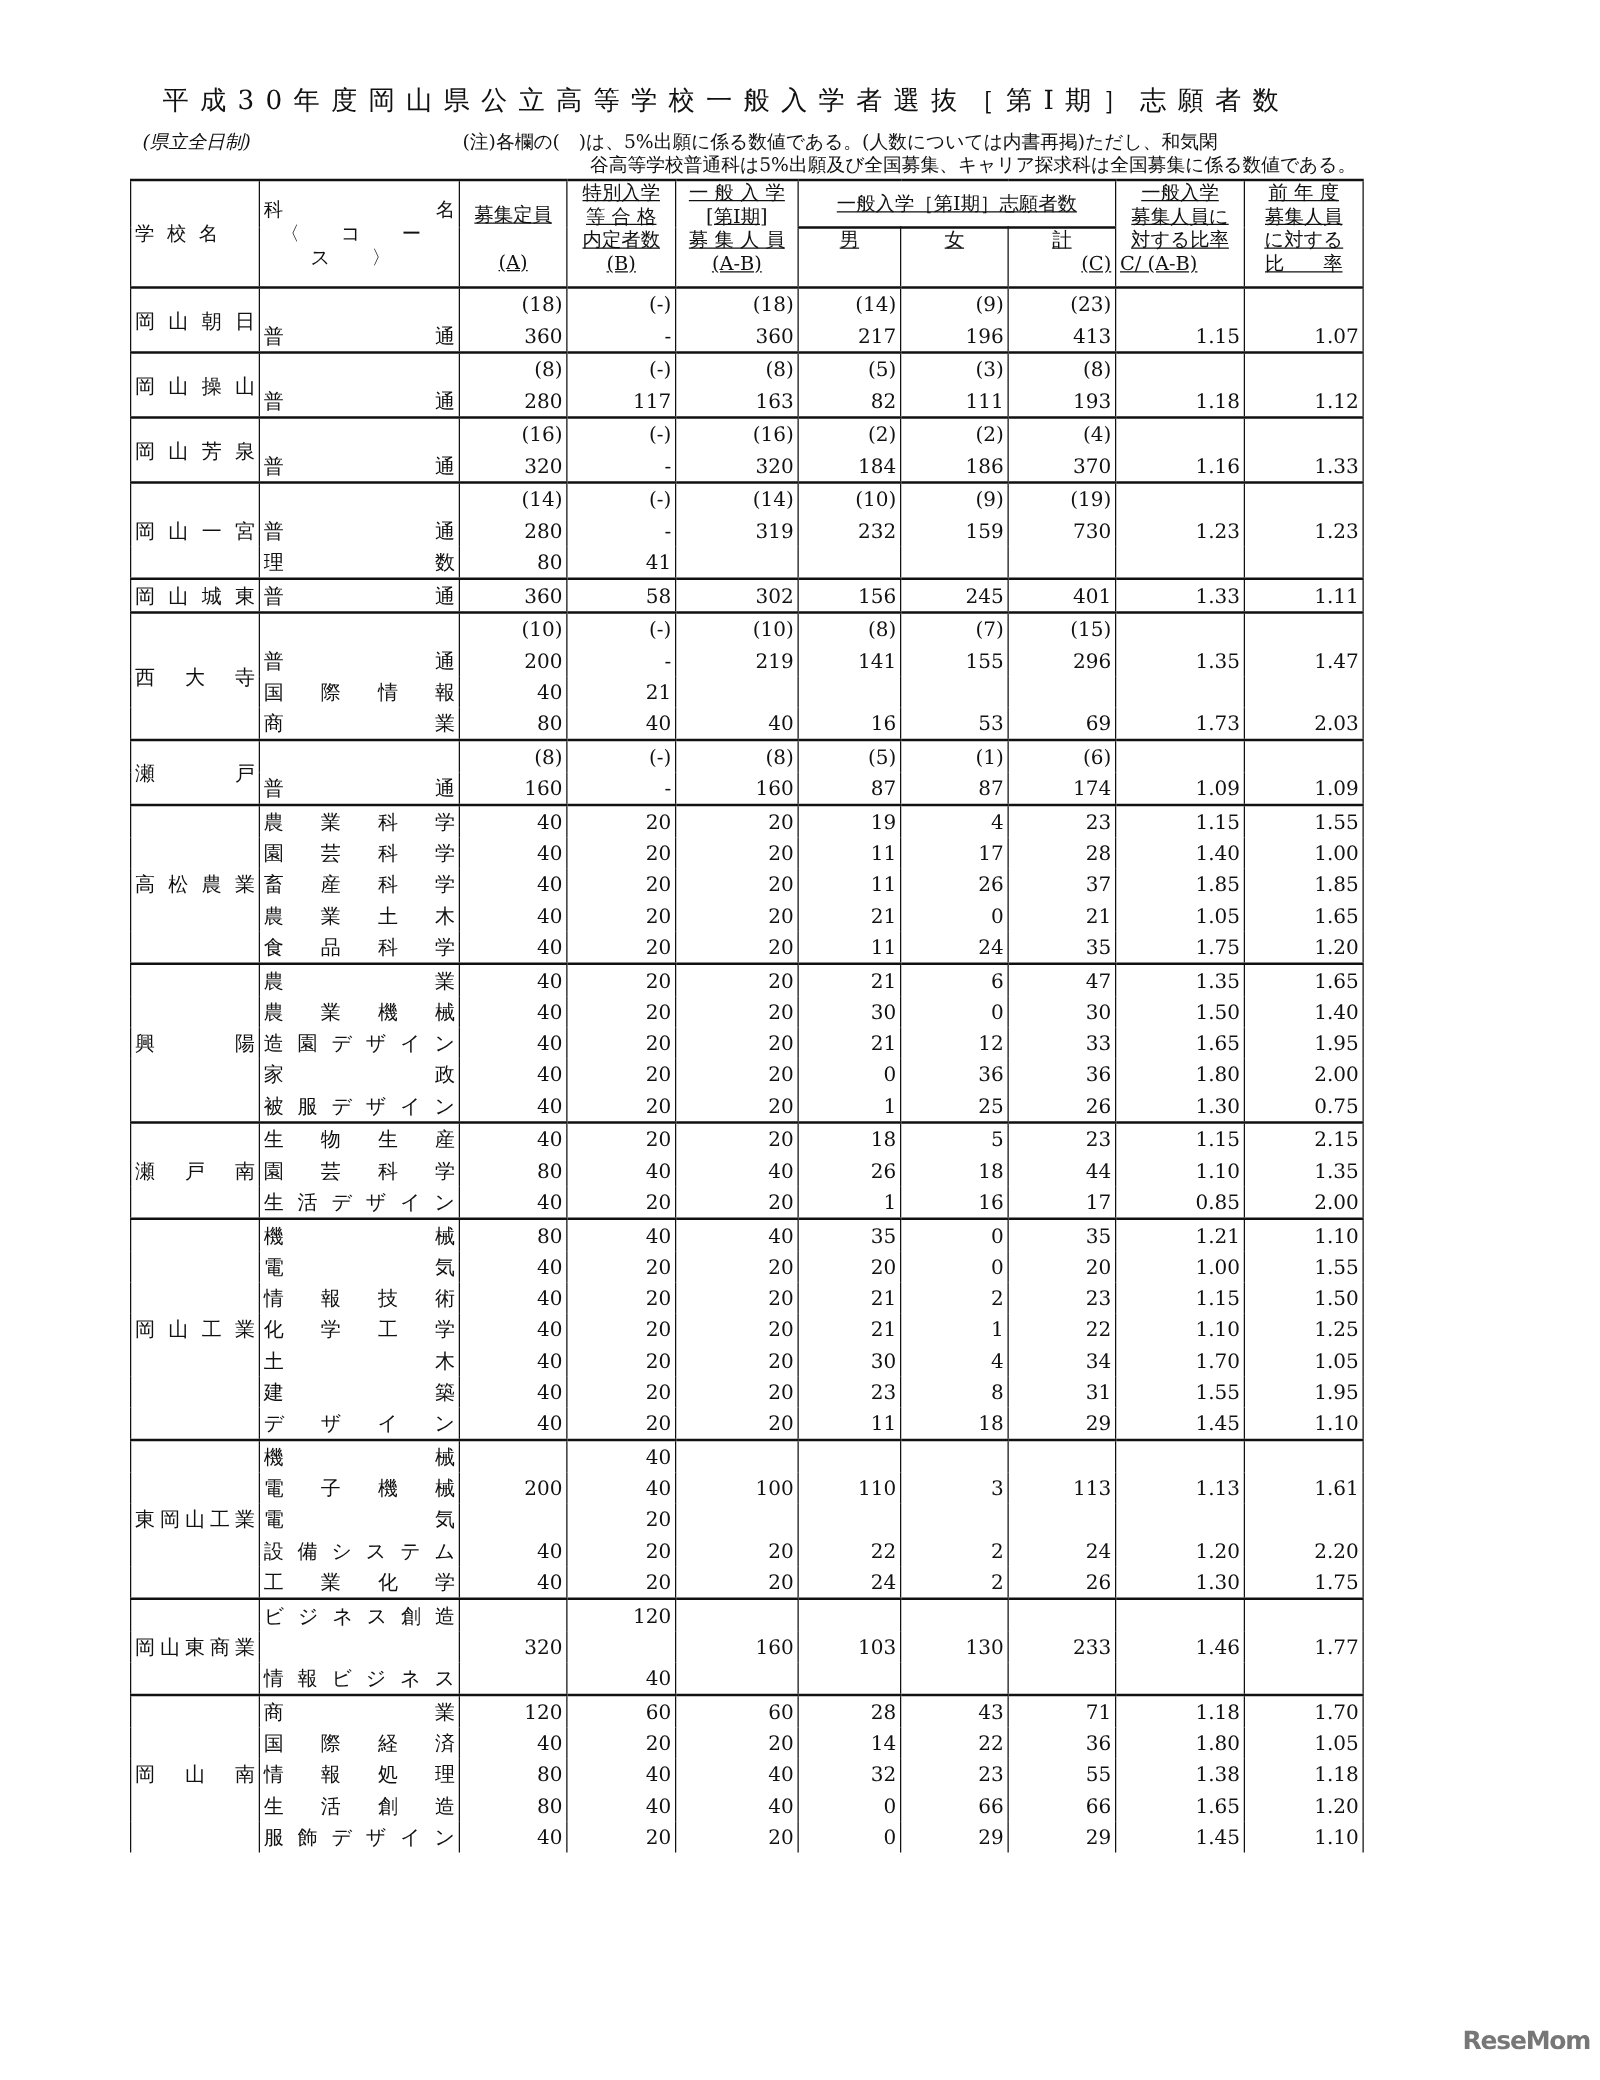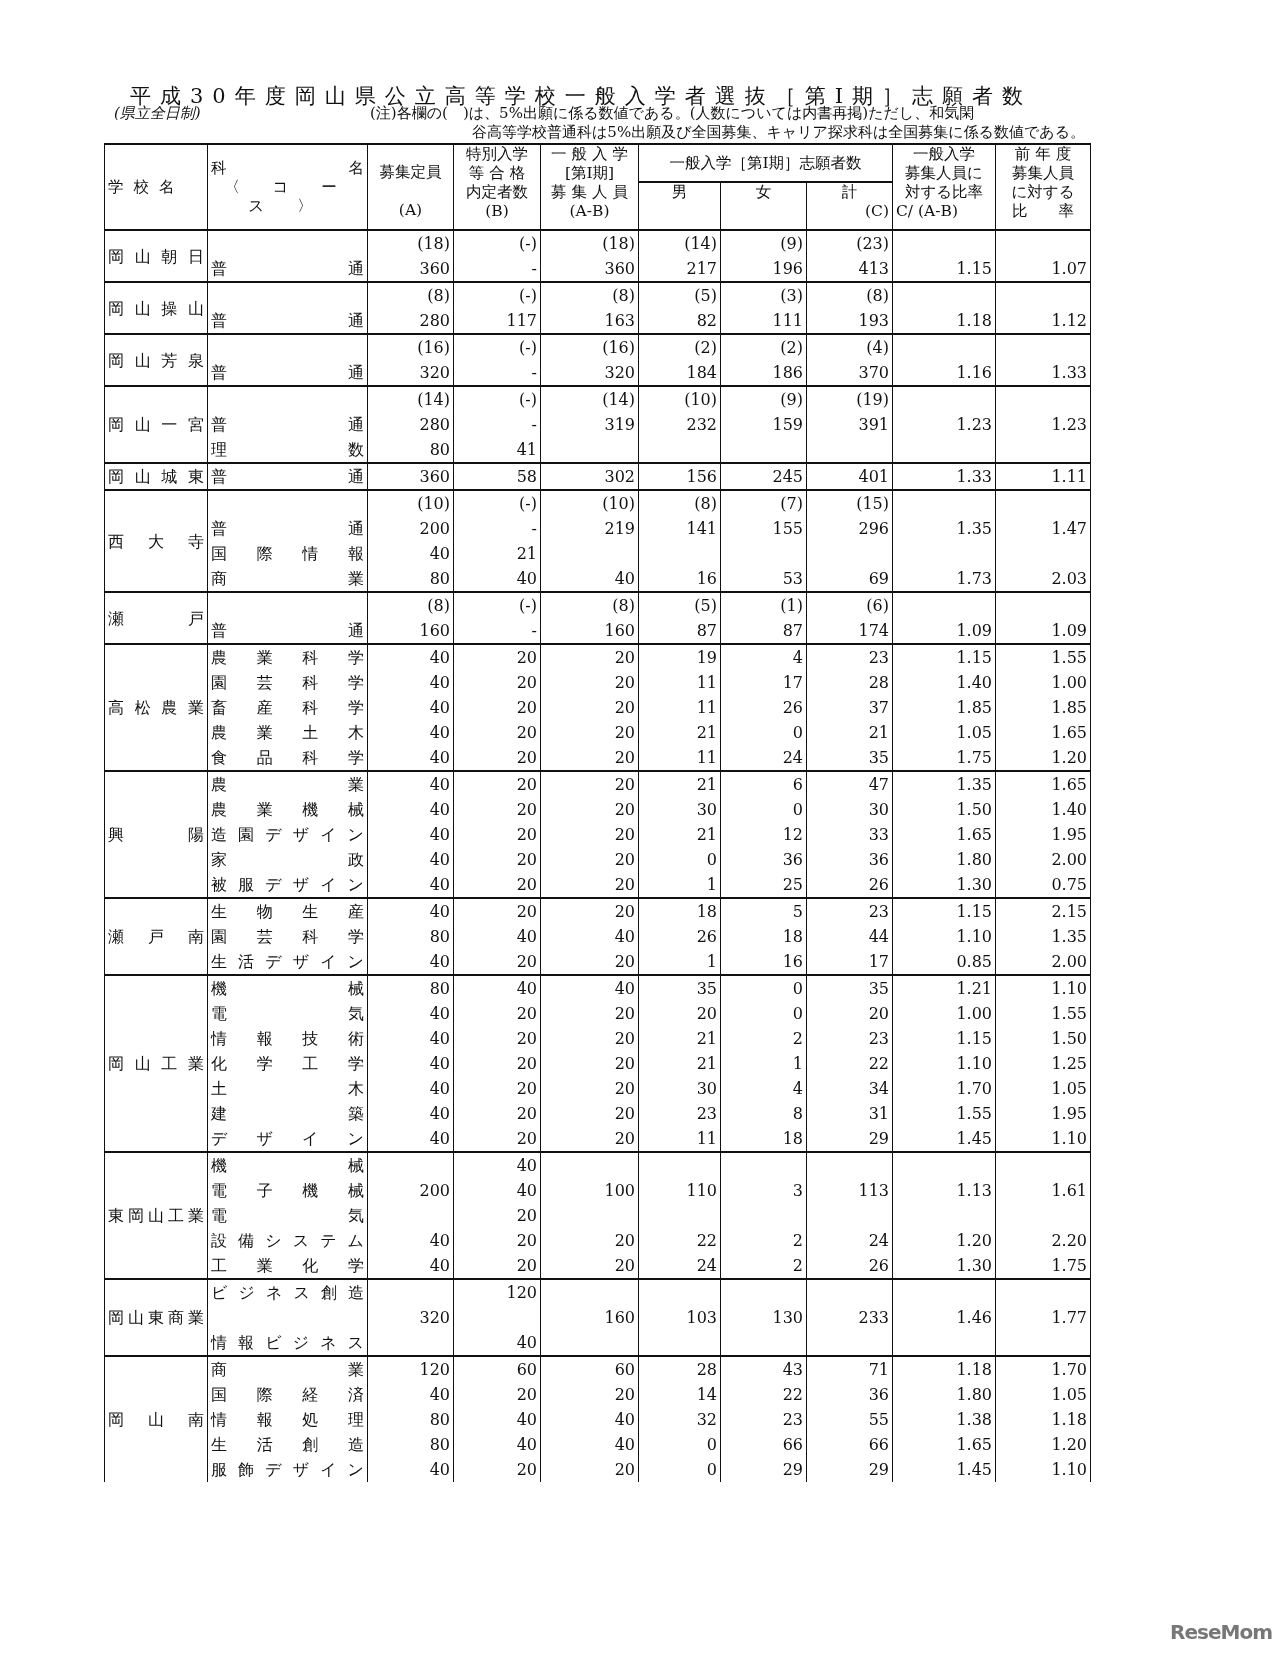--- a/index.html
+++ b/index.html
@@ -1,38 +1,38 @@
 <!DOCTYPE html>
 <html><head>
 <meta charset="utf-8">
 <style>
   html, body { margin:0; padding:0; background:#ffffff; }
   body { width:1280px; height:1664px; position:relative; overflow:hidden;
          font-family:"DejaVu Serif","Liberation Serif",serif; color:#111; }
-  .title { position:absolute; left:130px; top:66px; font-size:21px; letter-spacing:9px; white-space:nowrap;margin-top:16px; }
+  .title { position:absolute; left:130px; top:66px; font-size:21px; letter-spacing:9px; white-space:nowrap; }
   .subtitle { position:absolute; left:114px; top:104px; font-size:15px;font-style:italic; }
   .note { position:absolute; left:370px; top:104px; width:715px; font-size:15px; line-height:19px; text-align:right; }
   .note .l1 { text-align:left; }
   table { position:absolute; left:104px; top:143px; border-collapse:collapse; table-layout:fixed;
           font-size:16px; }
   td, th { padding:0 3px 0 3px; border-left:1.5px solid #111; border-right:1.5px solid #111; font-weight:normal; }
   th { border-top:2px solid #111; border-bottom:2px solid #111; vertical-align:top; line-height:19px; font-size:15.5px; }
   col.c-school { width:103px; } col.c-course { width:160px; } col.c-a { width:86px; } col.c-b { width:87px; }
   col.c-ab { width:98px; } col.c-m { width:82px; } col.c-f { width:86px; } col.c-c { width:86px; }
   col.c-r { width:103px; } col.c-p { width:95px; }
   tbody tr.grp-start td { border-top:2.5px solid #111; }
   td { height:25px; line-height:25px; white-space:nowrap; }
   td.num { text-align:right; }
   td.school { vertical-align:middle; letter-spacing:6px; }
   td.course { }
   td.course .cw { display:flex; justify-content:space-between; }
   .hdr-school { vertical-align:middle !important; letter-spacing:10px; }
   .hdr-course { vertical-align:middle !important; }
   .hdr-course .r1, .hdr-course .r2 { display:flex; justify-content:space-between; }
-  .ctr { text-align:center; }
+  .ctr { text-align:center;text-decoration:underline; }
   .watermark { position:absolute; right:8px; top:1620px; font-family:"DejaVu Sans","Liberation Sans",sans-serif;
                font-size:20px; font-weight:bold; color:#777; letter-spacing:-1px;margin-left:33px; }
 </style>
 </head>
 <body>
 
 <div class="title">平成30年度岡山県公立高等学校一般入学者選抜［第Ⅰ期］志願者数</div>
 <div class="subtitle">(県立全日制)</div>
 <div class="note">
   <div class="l1">(注)各欄の(　)は、5%出願に係る数値である。(人数については内書再掲)ただし、和気閑</div>
@@ -241,21 +241,21 @@
           <div class="cw">
             <span>普</span>
             <span>通</span>
           </div>
         </td>
         <td class="num">280</td>
         <td class="num">-</td>
         <td class="num">319</td>
         <td class="num">232</td>
         <td class="num">159</td>
-        <td class="num">391</td>
+        <td class="num">730</td>
         <td class="num">1.23</td>
         <td class="num">1.23</td>
       </tr>
       <tr>
         <td class="course">
           <div class="cw">
             <span>理</span>
             <span>数</span>
           </div>
         </td>

